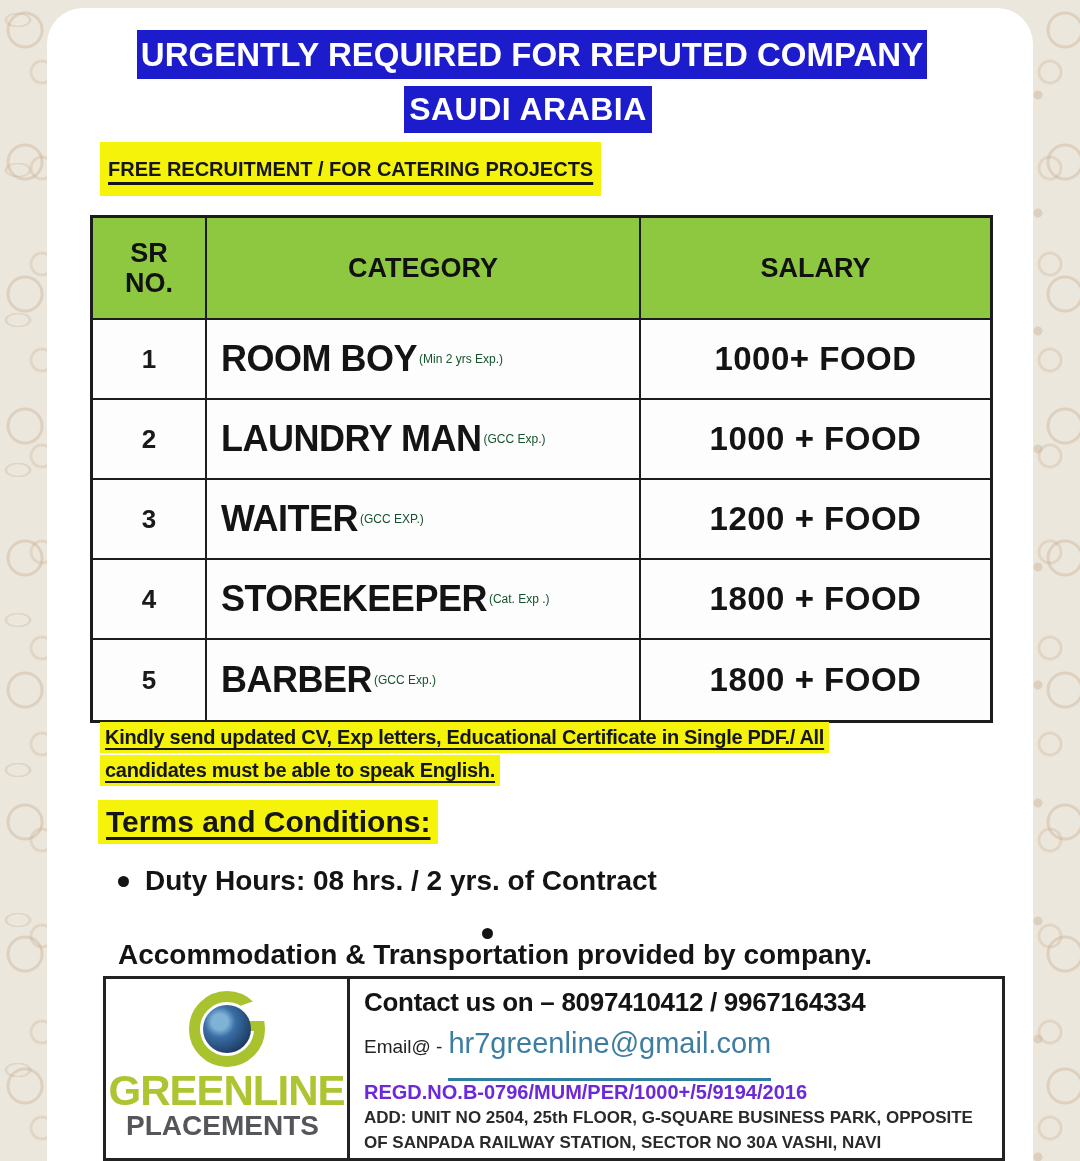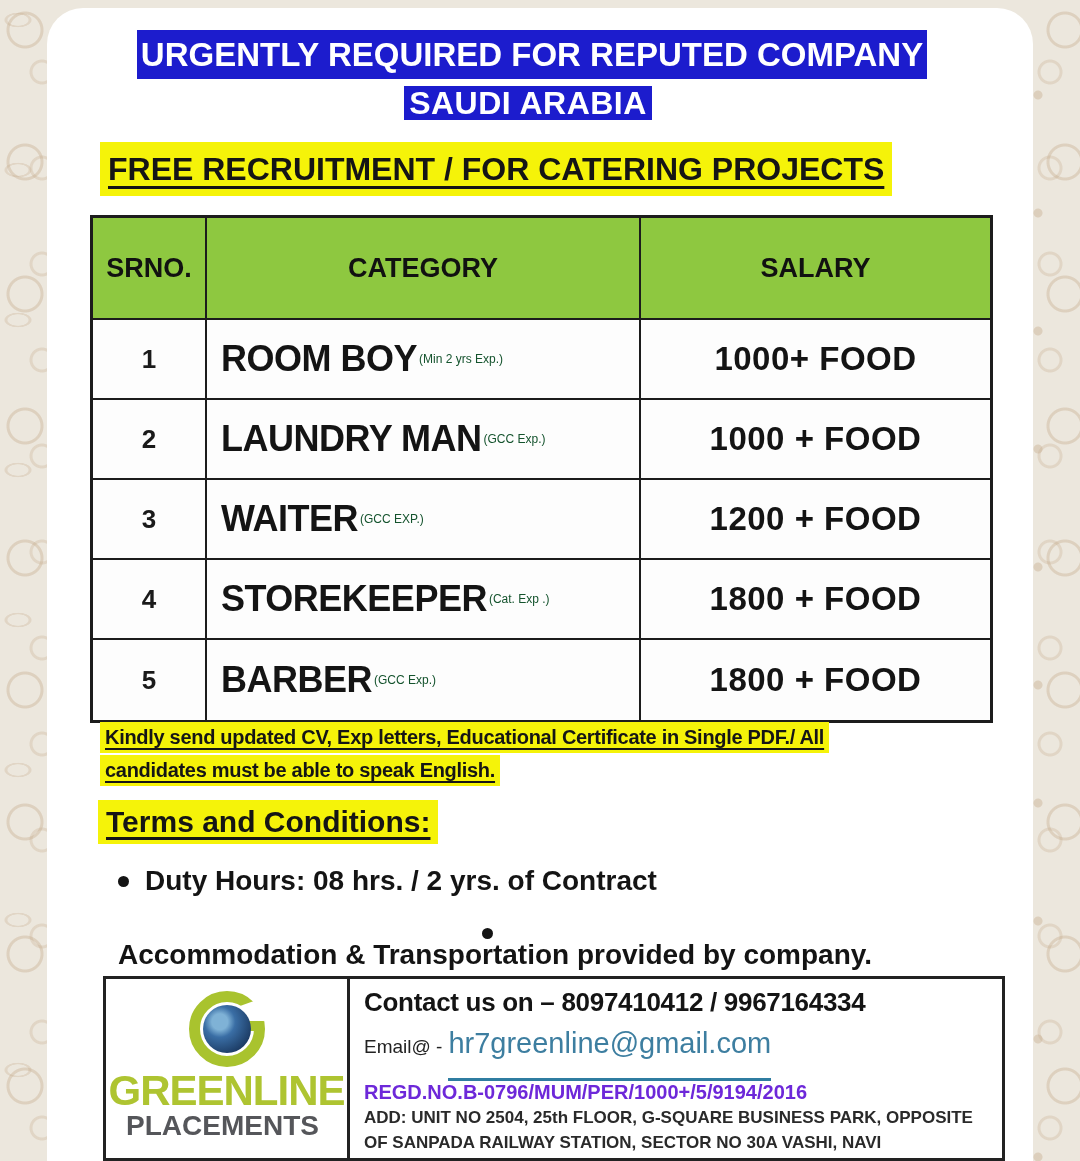--- a/index.html
+++ b/index.html
@@ -20,47 +20,47 @@
   .card {
     position:absolute; left:47px; top:8px; width:986px; height:1153px;
     background:#ffffff; border-radius:36px 36px 0 0;
   }
 
   
   .banner { position:absolute; background:#1c1ccd; display:flex; align-items:center; justify-content:center; }
   .banner span { color:#ffffff; font-weight:bold; white-space:nowrap; }
   .banner-main { left:90px; top:22px; width:790px; height:49px; }
   .banner-main span { font-size:33px; }
-  .banner-country { left:357px; top:78px; width:248px; height:34px; }
+  .banner-country { left:357px; top:78px; width:248px; height:47px; }
   .banner-country span { font-size:32px; letter-spacing:.5px; }
 
   .hl { background:#f5f309; color:#151515; font-weight:bold; }
 
   .subtitle-wrap { position:absolute; left:53px; top:134px; }
   .subtitle {
-    display:inline-block; font-size:32px; line-height:54px; padding:0 8px;
+    display:inline-block; font-size:20px; line-height:54px; padding:0 8px;
     text-decoration:underline; text-decoration-thickness:3px; text-underline-offset:6px;
     white-space:nowrap;
   }
 
   
   .jobs-table {
     position:absolute; left:43px; top:207px; width:903px;
     display:grid; grid-template-columns:114px 434px 349px;
     grid-template-rows:102px repeat(5, 80px);
     border:3px solid #1c1c1c; background:#1c1c1c; gap:0;
   }
   .jobs-table > div {
     background:#fdfdfd; border-right:2px solid #1c1c1c; border-bottom:2px solid #1c1c1c;
     display:flex; align-items:center; justify-content:center;
   }
   .jobs-table > div:nth-child(3n) { border-right:none; }
   .jobs-table > div:nth-last-child(-n+3) { border-bottom:none; }
   .th { background:#8ec840 !important; color:#111; font-weight:bold; font-size:27px; }
-  .th-sr { flex-direction:row; line-height:30px; }
+  .th-sr { flex-direction:column; line-height:30px; }
   .td-sr span { font-size:26px; font-weight:bold; color:#1a1a1a; }
   .td-cat { justify-content:flex-start !important; padding-left:14px; }
   .cat-name { font-size:36px; font-weight:bold; color:#141414; letter-spacing:-.5px; white-space:nowrap; }
   .cat-note { font-size:12px; font-weight:normal; color:#14532d; margin-left:2px; white-space:nowrap; }
   .td-sal span { font-size:33px; font-weight:bold; color:#141414; letter-spacing:.5px; white-space:nowrap; }
 
   
   .note { position:absolute; left:53px; top:714px; }
   .note-line {
     display:block; width:max-content; font-size:20px; line-height:31px; letter-spacing:-.3px;

